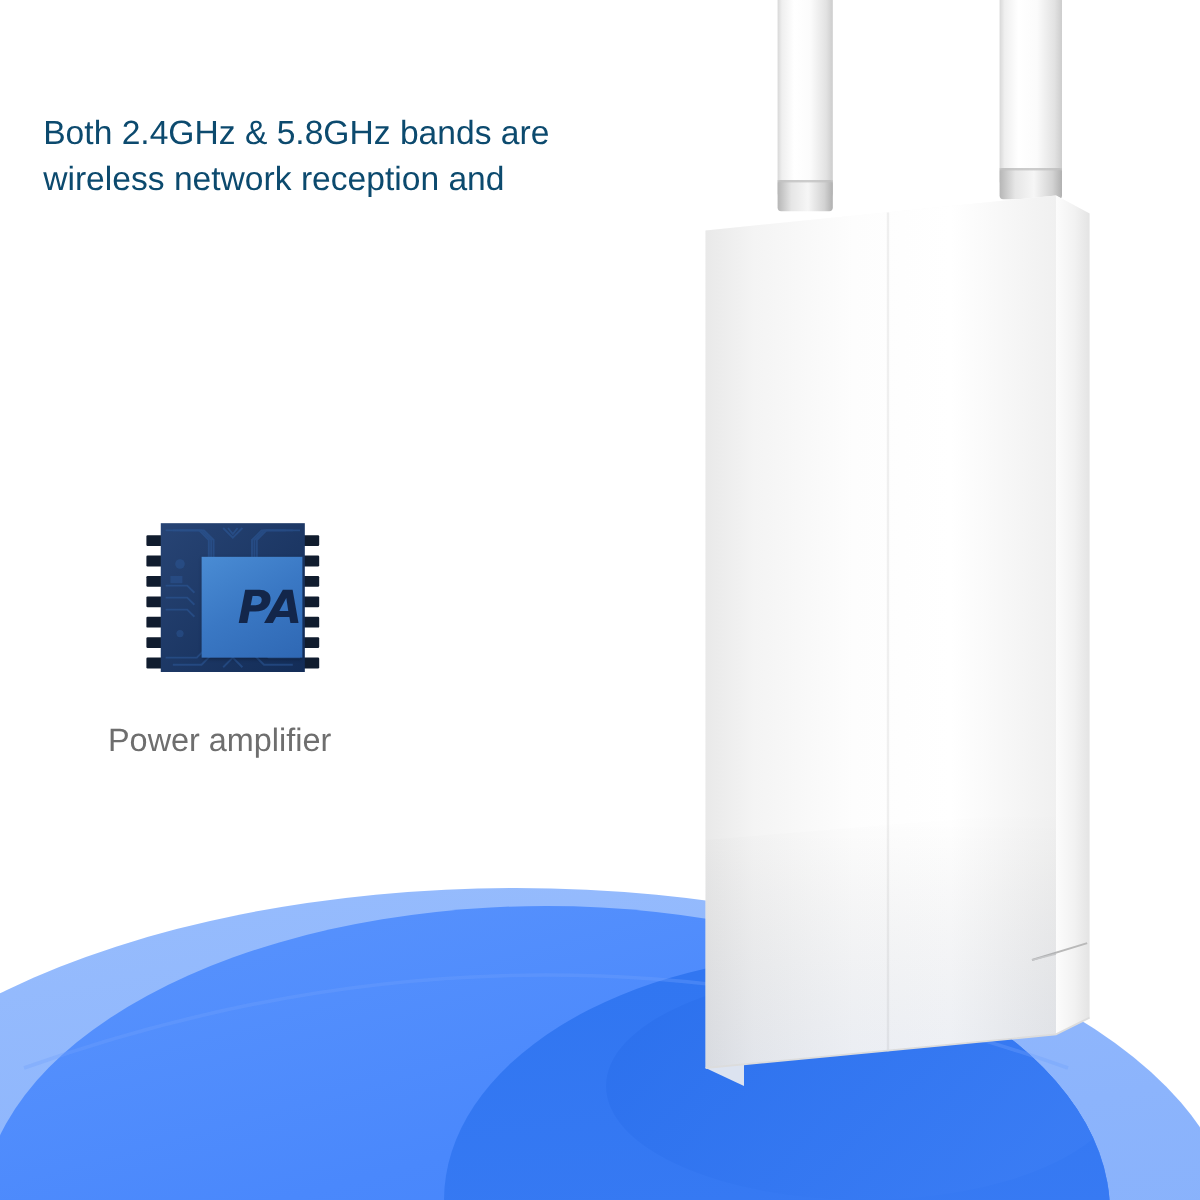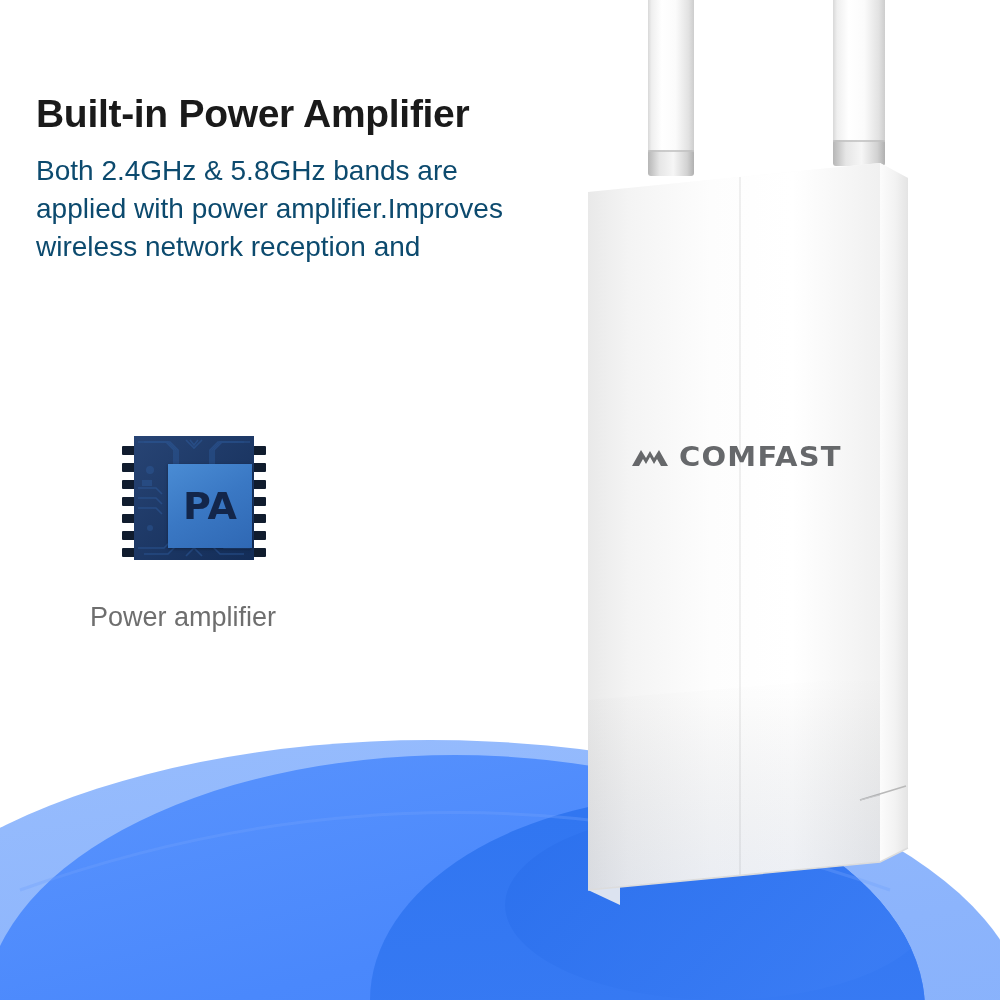--- a/index.html
+++ b/index.html
@@ -96,22 +96,23 @@
   }
   .chip-core {
     position: absolute;
     left: 34px;
     top: 28px;
     width: 84px;
     height: 84px;
     background: linear-gradient(150deg, #4a8cd4 0%, #3a78c4 48%, #2f68b4 100%);
     display: flex;
     align-items: center;
-    justify-content: center;
+    justify-content: flex-end;
     box-shadow: 0 1px 3px rgba(0,0,0,0.35);
+    font-style: italic;
   }
   .chip-core span {
     font-family: "DejaVu Sans", sans-serif;
     font-size: 38px;
     font-weight: bold;
     color: #13264a;
     letter-spacing: 0px;
     line-height: 1;
   }
   .chip-caption {
@@ -196,24 +197,22 @@
 
           <ellipse cx="720" cy="905" rx="215" ry="95" fill="url(#devShadowGrad)" opacity="0.85"></ellipse>
         </g>
 
         <path d="M 20 890 Q 455 735 890 890" fill="none" stroke="#6fa0fd" stroke-width="3" opacity="0.35"></path>
       </g>
     </svg>
   </div>
 
   <div class="text-col">
-    <h1 class="headline">Built-in Power Amplifier</h1>
     <p class="body-copy">
       <span class="ln">Both 2.4GHz &amp; 5.8GHz bands are</span>
-      <span class="ln">applied with power amplifier.Improves</span>
       <span class="ln">wireless network reception and</span>
     </p>
   </div>
 
   <div class="chip-block">
     <div class="chip">
 
       <svg class="chip-pins" viewBox="0 0 148 148">
         <g fill="#101c2e">
 
@@ -345,21 +344,15 @@
 
       <path d="M 300 800 L 346 786" stroke="#b9b9b9" stroke-width="1.6" fill="none"></path>
       <path d="M 300 800 L 320 795" stroke="#cfcfcf" stroke-width="1.2" fill="none"></path>
 
       <path d="M 28 700 L 320 676 L 320 862 L 28 890 Z" fill="url(#bottomShade)" opacity="0.6"></path>
 
       <path d="M 28 890 L 320 862 L 348 848" fill="none" stroke="#dcdcdc" stroke-width="1.5"></path>
     </svg>
 
     
-    <div class="logo-wrap">
-      <svg width="40" height="26" viewBox="0 0 40 26">
-        <path d="M2 22 L11 6 L16 14 L20 7 L24 14 L29 6 L38 22 L31 22 L27 15 L24 20 L20 13 L16 20 L13 15 L9 22 Z" fill="#5a5c5f"></path>
-      </svg>
-      <div class="logo-text">COMFAST</div>
-    </div>
   </div>
 
 </div>
 
 </body></html>

